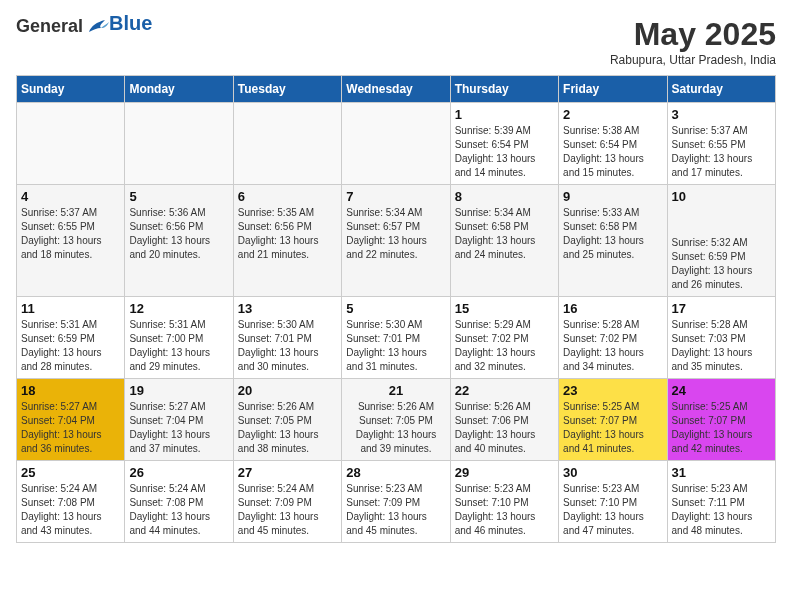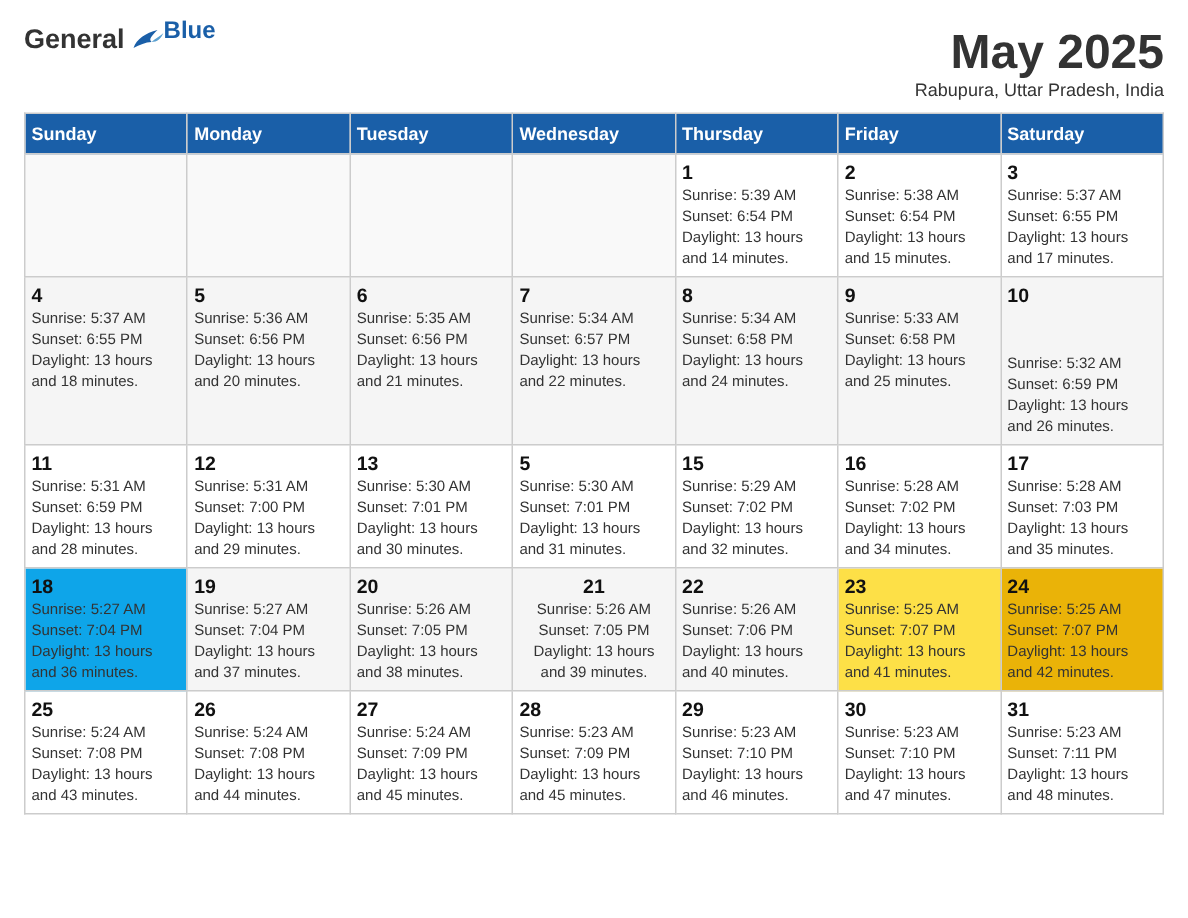--- a/index.html
+++ b/index.html
@@ -86,21 +86,21 @@
 
 <div class="header-area">
   <div class="logo">
     <div class="logo-row">
       <span style="font-size:18px;font-weight:bold;color:#333;">General</span>
       <svg width="22" height="18" viewBox="0 0 22 18" style="margin-left:2px;">
         <path d="M2 14 C4 8, 10 4, 18 2 C14 6, 12 8, 14 10 C10 10, 6 12, 2 14Z" fill="#1a5fa8"></path>
         <path d="M14 10 C16 8, 20 6, 22 4 C20 8, 18 10, 14 10Z" fill="#5ba0d0"></path>
       </svg>
     </div>
-    <span style="font-size:16px;font-weight:bold;color:#1a5fa8;margin-top:-4px;">Blue</span>
+    <span style="font-size:20px;font-weight:bold;color:#1a5fa8;margin-top:-4px;">Blue</span>
   </div>
   <div class="title-area">
     <div class="calendar-title">May 2025</div>
     <div class="calendar-subtitle">Rabupura, Uttar Pradesh, India</div>
   </div>
 </div>
 
 <table>
   <thead>
     <tr>
@@ -220,21 +220,21 @@
 Daylight: 13 hours and 34 minutes.</div>
         </td>
         <td>
           <div class="day-num">17</div>
           <div class="day-info" style="white-space: pre-line;">Sunrise: 5:28 AM
 Sunset: 7:03 PM
 Daylight: 13 hours and 35 minutes.</div>
         </td>
       </tr>
       <tr class="week-row">
-        <td style="background: #0ea5e9;">
+        <td style="background: #eab308;">
           <div class="day-num">18</div>
           <div class="day-info" style="white-space: pre-line;">Sunrise: 5:27 AM
 Sunset: 7:04 PM
 Daylight: 13 hours and 36 minutes.</div>
         </td>
         <td style="background: rgb(245, 245, 245);">
           <div class="day-num">19</div>
           <div class="day-info" style="white-space: pre-line;">Sunrise: 5:27 AM
 Sunset: 7:04 PM
 Daylight: 13 hours and 37 minutes.</div>
@@ -256,21 +256,21 @@
           <div class="day-info" style="white-space: pre-line;">Sunrise: 5:26 AM
 Sunset: 7:06 PM
 Daylight: 13 hours and 40 minutes.</div>
         </td>
         <td style="background: #fde047;">
           <div class="day-num">23</div>
           <div class="day-info" style="white-space: pre-line;">Sunrise: 5:25 AM
 Sunset: 7:07 PM
 Daylight: 13 hours and 41 minutes.</div>
         </td>
-        <td style="background: #eab308;">
+        <td style="background: #d946ef;">
           <div class="day-num">24</div>
           <div class="day-info" style="white-space: pre-line;">Sunrise: 5:25 AM
 Sunset: 7:07 PM
 Daylight: 13 hours and 42 minutes.</div>
         </td>
       </tr>
       <tr class="week-row">
         <td>
           <div class="day-num">25</div>
           <div class="day-info" style="white-space: pre-line;">Sunrise: 5:24 AM

